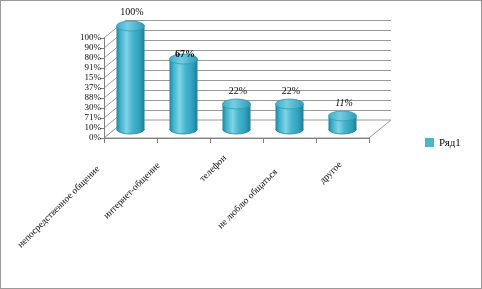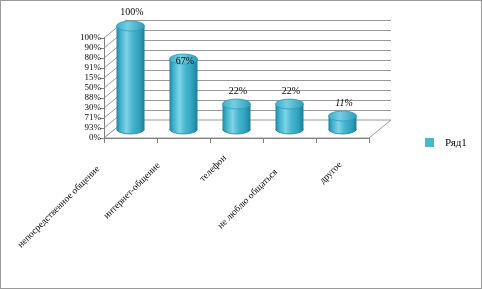--- a/index.html
+++ b/index.html
@@ -59,21 +59,21 @@
     transform-origin:0 50%;
     transform:rotate(-45deg);
   }
   
   #legend{
     position:absolute;
     left:424px;
     top:136px;
     display:flex;
     align-items:center;
-    gap:11px;
+    gap:5px;
   }
   #legend-swatch{
     width:9px;height:9px;
     background:#4BB6CE;
     display:block;
   }
   #legend-text{
     font-size:11px;
     line-height:11px;
     color:#0a0a0a;
@@ -199,34 +199,34 @@
 
       <g>
         <path d="M327.5,115 L327.5,128 A14,5 0 0 0 355.5,128 L355.5,115 Z" fill="url(#cylGrad)"></path>
         <path d="M327.5,128 A14,5 0 0 0 355.5,128" fill="none" stroke="#1B7E99" stroke-width="0.8"></path>
         <ellipse cx="341.5" cy="115" rx="14" ry="5" fill="url(#capGrad)" stroke="#2E9CB8" stroke-width="0.8"></ellipse>
       </g>
     </svg>
 
     <div id="ylabels">
       <span class="ytick" style="top:108px">0%</span>
-      <span class="ytick" style="top:98px">93%</span>
+      <span class="ytick" style="top:98px">10%</span>
       <span class="ytick" style="top:88px">71%</span>
       <span class="ytick" style="top:78px">30%</span>
       <span class="ytick" style="top:68px">88%</span>
-      <span class="ytick" style="top:58px">50%</span>
+      <span class="ytick" style="top:58px">37%</span>
       <span class="ytick" style="top:48px">15%</span>
       <span class="ytick" style="top:38px">91%</span>
       <span class="ytick" style="top:28px">80%</span>
       <span class="ytick" style="top:18px">90%</span>
       <span class="ytick" style="top:8px">100%</span>
     </div>
 
     <div class="dlabel" style="left:111px;top:6px;width:40px;">100%</div>
-    <div class="dlabel" style="left:164px;top:55px;width:40px;">67%</div>
+    <div class="dlabel" style="left:164px;top:48px;width:40px;font-weight:bold;">67%</div>
     <div class="dlabel" style="left:217px;top:85px;width:40px;">22%</div>
     <div class="dlabel" style="left:270px;top:85px;width:40px;">22%</div>
     <div class="dlabel" style="left:323px;top:97px;width:40px;font-style:italic;">11%</div>
 
     <div class="catlabel" style="left:18px;top:240px;">непосредственное общение</div>
     <div class="catlabel" style="left:104px;top:211px;">интернет-общение</div>
     <div class="catlabel" style="left:200px;top:174px;">телефон</div>
     <div class="catlabel" style="left:218px;top:221px;">не люблю общаться</div>
     <div class="catlabel" style="left:320px;top:176px;">другое</div>
 

